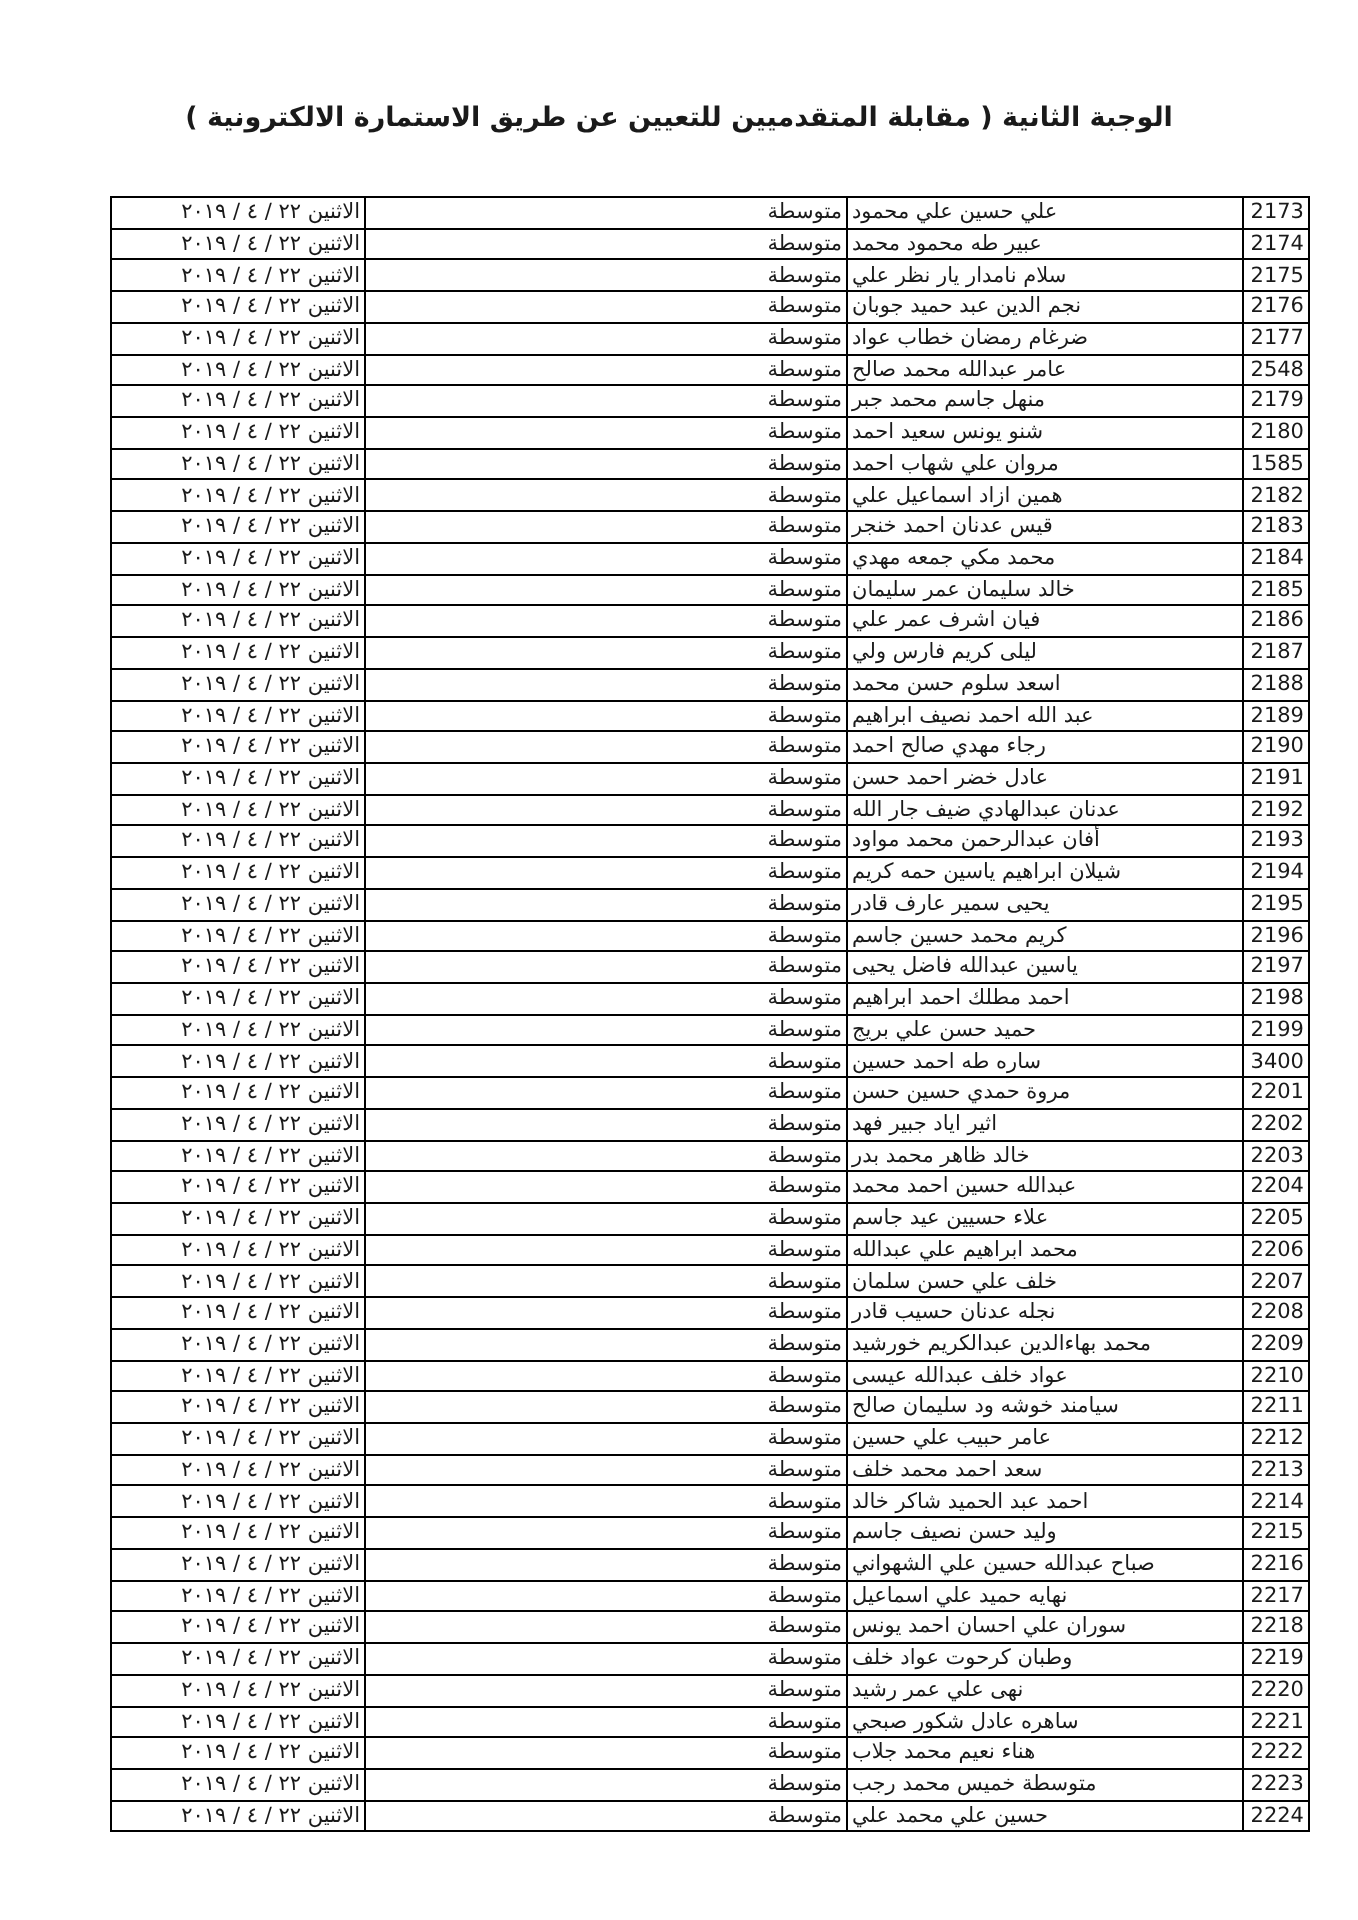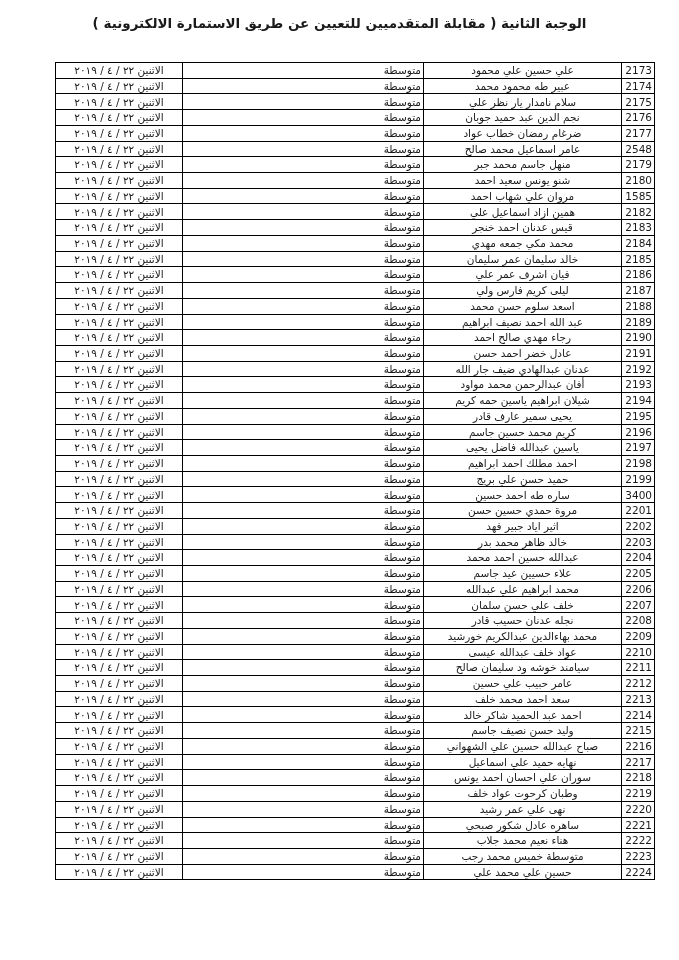--- a/index.html
+++ b/index.html
@@ -7,20 +7,21 @@
     padding: 0;
     background: #ffffff;
   }
   .page {
     position: relative;
     width: 679px;
     height: 880px;
     background: #ffffff;
     font-family: "DejaVu Sans", sans-serif;
     overflow: hidden;
+    margin-top: 36px;
   }
   .doc-title {
     position: absolute;
     top: 15px;
     left: 0;
     right: 0;
     text-align: center;
     direction: rtl;
     font-size: 13.5px;
     font-weight: bold;
@@ -48,28 +49,27 @@
     white-space: nowrap;
     vertical-align: middle;
   }
   td.serial-cell {
     direction: ltr;
     text-align: right;
     font-size: 11.5px;
     padding: 0 1px;
   }
   td.name-cell {
-    text-align: center;
+    text-align: left;
   }
   td.status-cell {
     text-align: right;
     padding-right: 4px;
   }
   td.date-cell {
-    text-align: center;
     font-size: 10.5px;
   }
 </style>
 </head>
 <body>
 
 <div class="page">
 
   <div class="doc-title">الوجبة الثانية ( مقابلة المتقدميين للتعيين عن طريق الاستمارة الالكترونية )</div>
 
@@ -106,21 +106,21 @@
     <td class="date-cell">الاثنين ٢٢ / ٤ / ٢٠١٩</td>
   </tr>
         <tr>
     <td class="serial-cell">2177</td>
     <td class="name-cell">ضرغام رمضان خطاب عواد</td>
     <td class="status-cell">متوسطة</td>
     <td class="date-cell">الاثنين ٢٢ / ٤ / ٢٠١٩</td>
   </tr>
         <tr>
     <td class="serial-cell">2548</td>
-    <td class="name-cell">عامر اسماعيل محمد صالح</td>
+    <td class="name-cell">عامر عبدالله محمد صالح</td>
     <td class="status-cell">متوسطة</td>
     <td class="date-cell">الاثنين ٢٢ / ٤ / ٢٠١٩</td>
   </tr>
         <tr>
     <td class="serial-cell">2179</td>
     <td class="name-cell">منهل جاسم محمد جبر</td>
     <td class="status-cell">متوسطة</td>
     <td class="date-cell">الاثنين ٢٢ / ٤ / ٢٠١٩</td>
   </tr>
         <tr>

